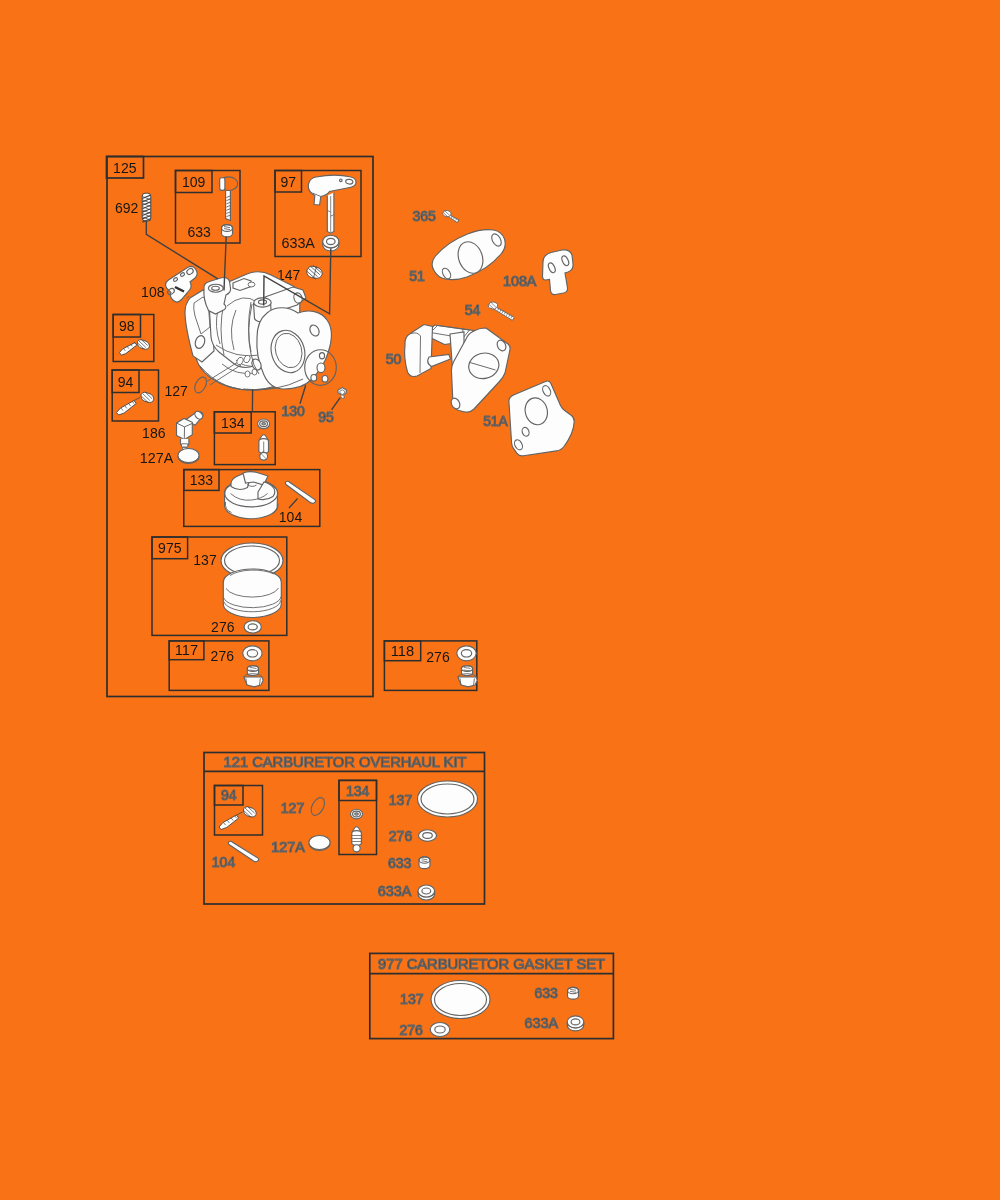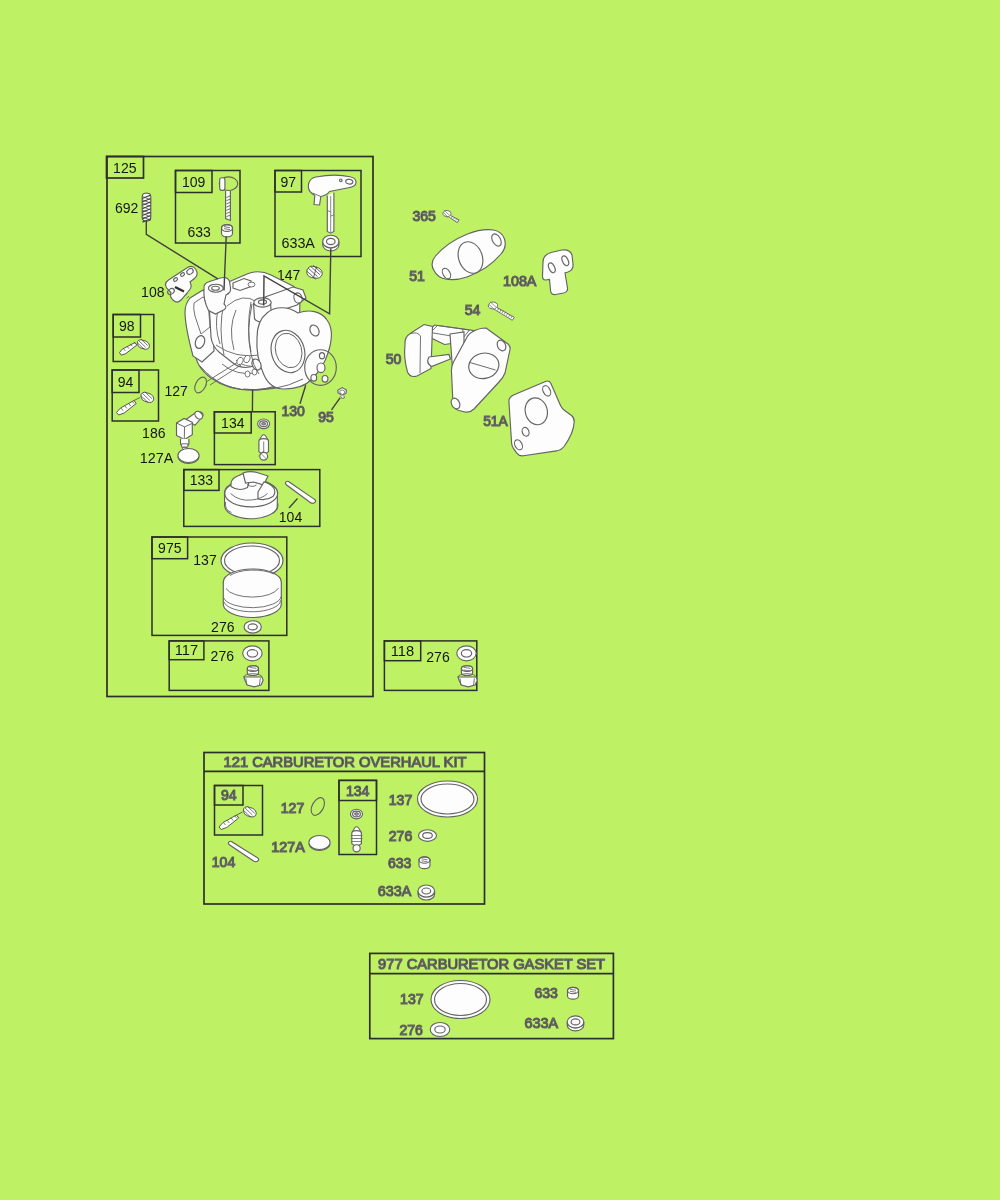--- a/index.html
+++ b/index.html
@@ -1,16 +1,16 @@
 <!DOCTYPE html>
 <html><head>
 <meta charset="utf-8">
 <style>
 html,body{margin:0;padding:0;background:#ffffff;}
-#page{position:relative;width:1000px;height:1200px;background:#bef264;overflow:hidden;}
+#page{position:relative;width:1000px;height:1200px;background:#f97316;overflow:hidden;}
 text{font-family:"Liberation Sans",sans-serif;fill:#161616;}
 .n{font-size:15px;}
 .bx{fill:none;stroke:#2e2e2e;stroke-width:1.7;}
 .bx2{fill:none;stroke:#2e2e2e;stroke-width:1.5;}
 .ld{fill:none;stroke:#404040;stroke-width:1.4;}
 .q{fill:none;stroke:#636363;stroke-width:1.15;}
 .h{fill:none;stroke:#454545;stroke-width:1;}
 </style>
 </head>
 <body>

